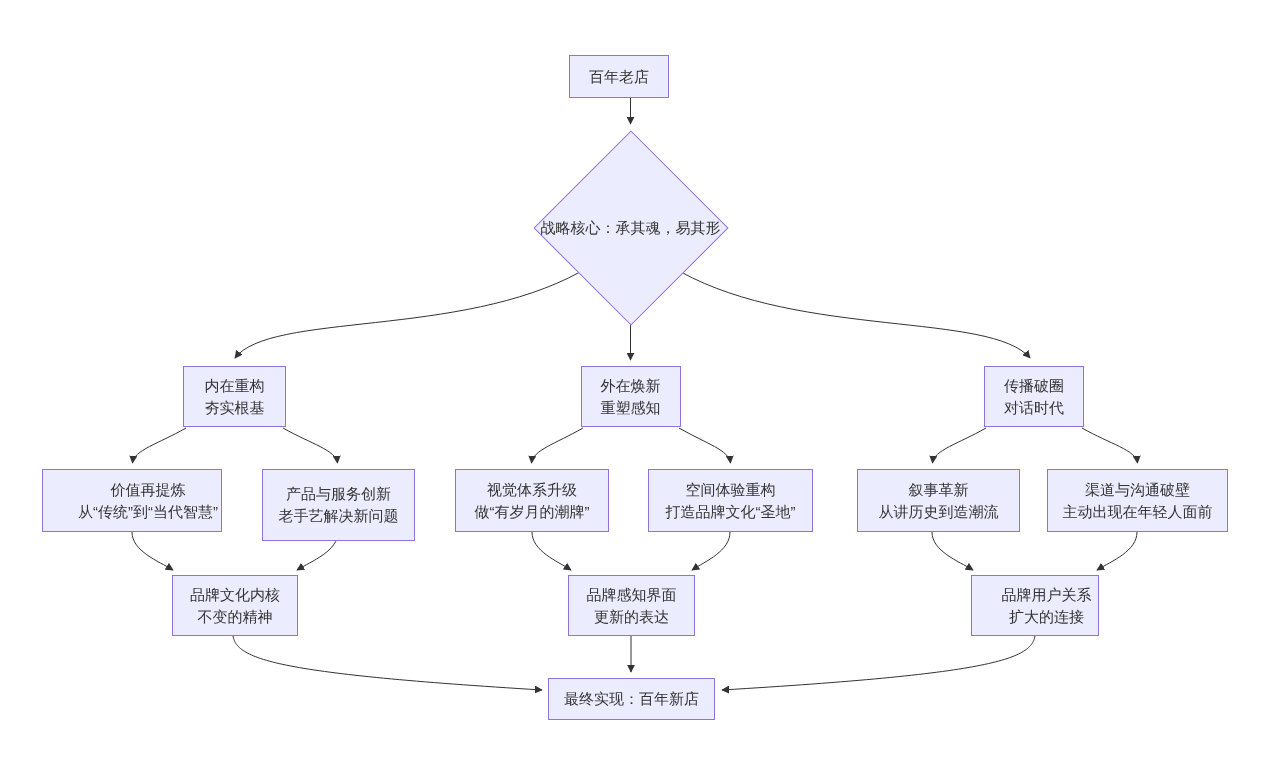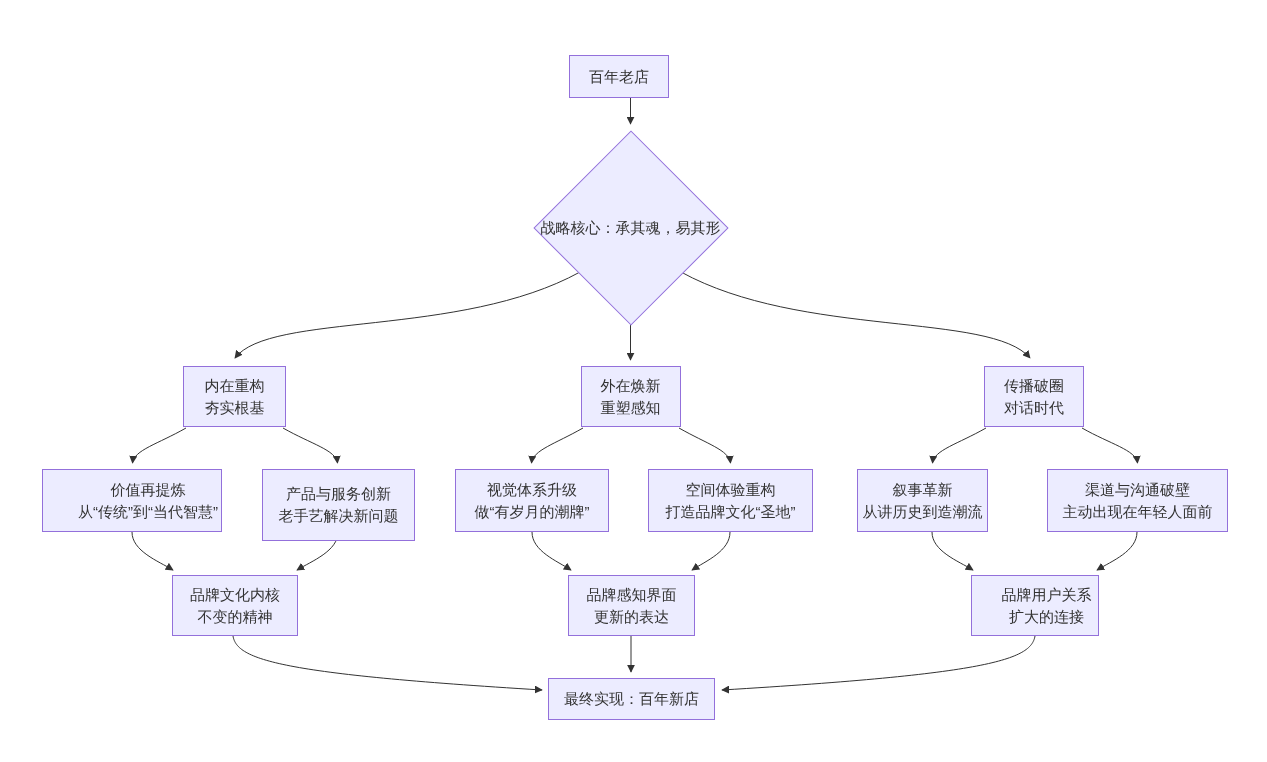--- a/index.html
+++ b/index.html
@@ -126,21 +126,21 @@
     <span>老手艺解决新问题</span>
   </div>
   <div class="node" style="left:455px;top:469px;width:154px;height:63px;">
     <span>视觉体系升级</span>
     <span>做“有岁月的潮牌”</span>
   </div>
   <div class="node" style="left:648px;top:469px;width:165px;height:63px;">
     <span>空间体验重构</span>
     <span>打造品牌文化“圣地”</span>
   </div>
-  <div class="node" style="left:857px;top:469px;width:131px;height:63px;">
+  <div class="node" style="left:857px;top:469px;width:163px;height:63px;">
     <span>叙事革新</span>
     <span>从讲历史到造潮流</span>
   </div>
   <div class="node" style="left:1047px;top:469px;width:181px;height:63px;">
     <span>渠道与沟通破壁</span>
     <span>主动出现在年轻人面前</span>
   </div>
 
   <div class="node" style="left:172px;top:575px;width:126px;height:61px;">
     <span>品牌文化内核</span>

